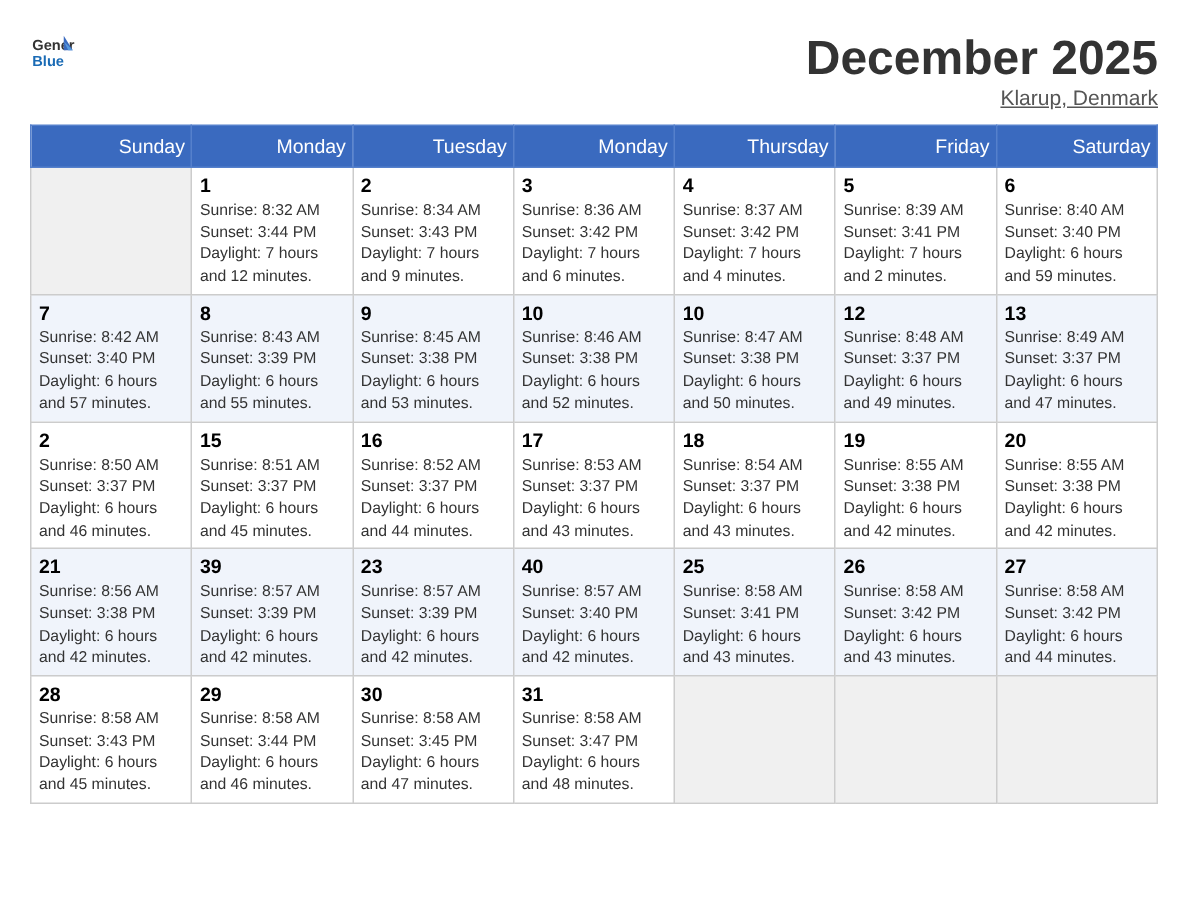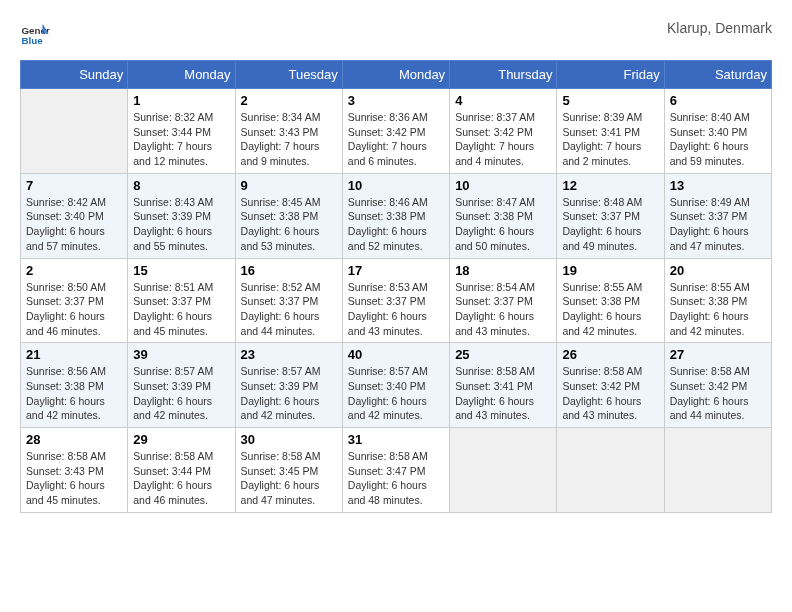--- a/index.html
+++ b/index.html
@@ -29,20 +29,21 @@
       text-align: right;
     }
     .month-title {
       font-size: 32px;
       font-weight: bold;
       color: #333;
     }
     .location {
       font-size: 14px;
       color: #555;
+      text-decoration: underline;
     }
     table {
       width: 100%;
       border-collapse: collapse;
       font-size: 11px;
     }
     thead tr th {
       background: #3a6abf;
       color: #fff;
       padding: 6px 4px;
@@ -88,20 +89,21 @@
 <div class="header">
   <div class="logo">
     <svg class="logo-icon" viewBox="0 0 40 40">
       <text x="2" y="18" font-size="13" font-weight="bold" fill="#333">General</text>
       <text x="2" y="32" font-size="13" font-weight="bold" fill="#1a6bb5">Blue</text>
       <polygon points="30,5 38,18 30,18" fill="#3a6abf"></polygon>
       <polygon points="30,10 38,18 34,18" fill="#5599dd"></polygon>
     </svg>
   </div>
   <div class="title-block">
+    <div class="month-title">December 2025</div>
     <div class="location">Klarup, Denmark</div>
   </div>
 </div>
 
 <table>
   <thead>
     <tr>
     <th>Sunday</th>
         <th>Monday</th>
         <th>Tuesday</th>

